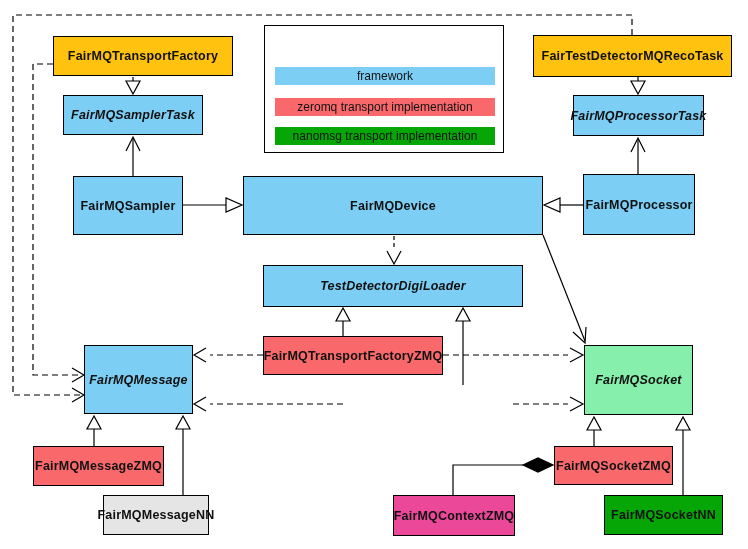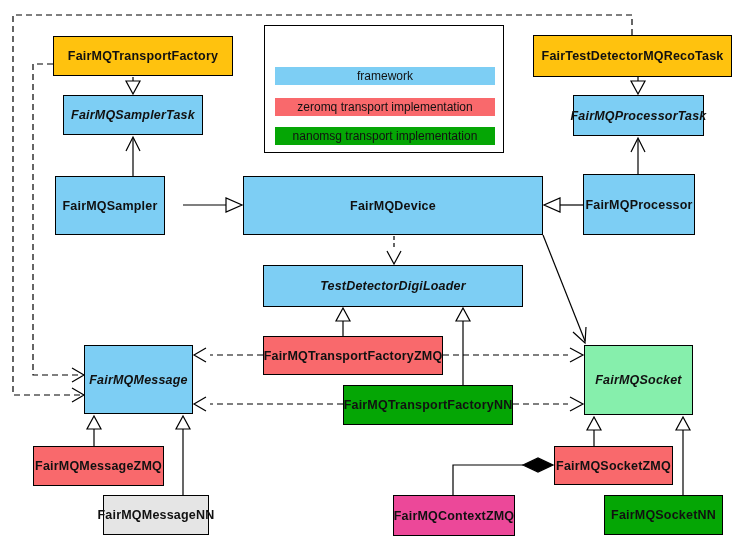--- a/index.html
+++ b/index.html
@@ -140,31 +140,30 @@
   </div>
 
   <div class="node" style="left: 53px; top: 36px; width: 180px; height: 40px; background-color: rgb(255, 194, 14);">FairMQTransportFactory</div>
 
   <div class="node" style="left: 533px; top: 35px; width: 199px; height: 42px; background-color: rgb(255, 194, 14);">FairTestDetectorMQRecoTask</div>
 
   <div class="node abstract" style="left: 63px; top: 95px; width: 140px; height: 40px; background-color: rgb(125, 206, 244);">FairMQSamplerTask</div>
 
   <div class="node abstract" style="left: 573px; top: 95px; width: 131px; height: 41px; background-color: rgb(125, 206, 244); text-align: center;">FairMQProcessorTask</div>
 
-  <div class="node" style="left: 55px; top: 176px; width: 110px; height: 59px; background-color: rgb(125, 206, 244);">FairMQSampler</div>
+  <div class="node" style="left: 73px; top: 176px; width: 110px; height: 59px; background-color: rgb(125, 206, 244);">FairMQSampler</div>
 
   <div class="node" style="left: 243px; top: 176px; width: 300px; height: 59px; background-color: rgb(125, 206, 244);">FairMQDevice</div>
 
   <div class="node" style="left: 583px; top: 174px; width: 112px; height: 61px; background-color: rgb(125, 206, 244);">FairMQProcessor</div>
 
   <div class="node abstract" style="left: 263px; top: 265px; width: 260px; height: 42px; background-color: rgb(125, 206, 244);">TestDetectorDigiLoader</div>
 
   <div class="node" style="left: 263px; top: 336px; width: 180px; height: 39px; background-color: rgb(249, 105, 108);">FairMQTransportFactoryZMQ</div>
 
-  <div class="node" style="left: 343px; top: 385px; width: 170px; height: 40px; background-color: rgb(5, 166, 5);">FairMQTransportFactoryNN</div>
 
   <div class="node abstract" style="left: 84px; top: 345px; width: 109px; height: 69px; background-color: rgb(125, 206, 244);">FairMQMessage</div>
 
   <div class="node abstract" style="left: 584px; top: 345px; width: 109px; height: 70px; background-color: #86efac;">FairMQSocket</div>
 
   <div class="node" style="left: 33px; top: 446px; width: 131px; height: 40px; background-color: rgb(249, 105, 108);">FairMQMessageZMQ</div>
 
   <div class="node" style="left: 103px; top: 495px; width: 106px; height: 40px; background-color: #e5e5e5;">FairMQMessageNN</div>
 
   <div class="node" style="left: 393px; top: 495px; width: 122px; height: 41px; background-color: #ec4899;">FairMQContextZMQ</div>

